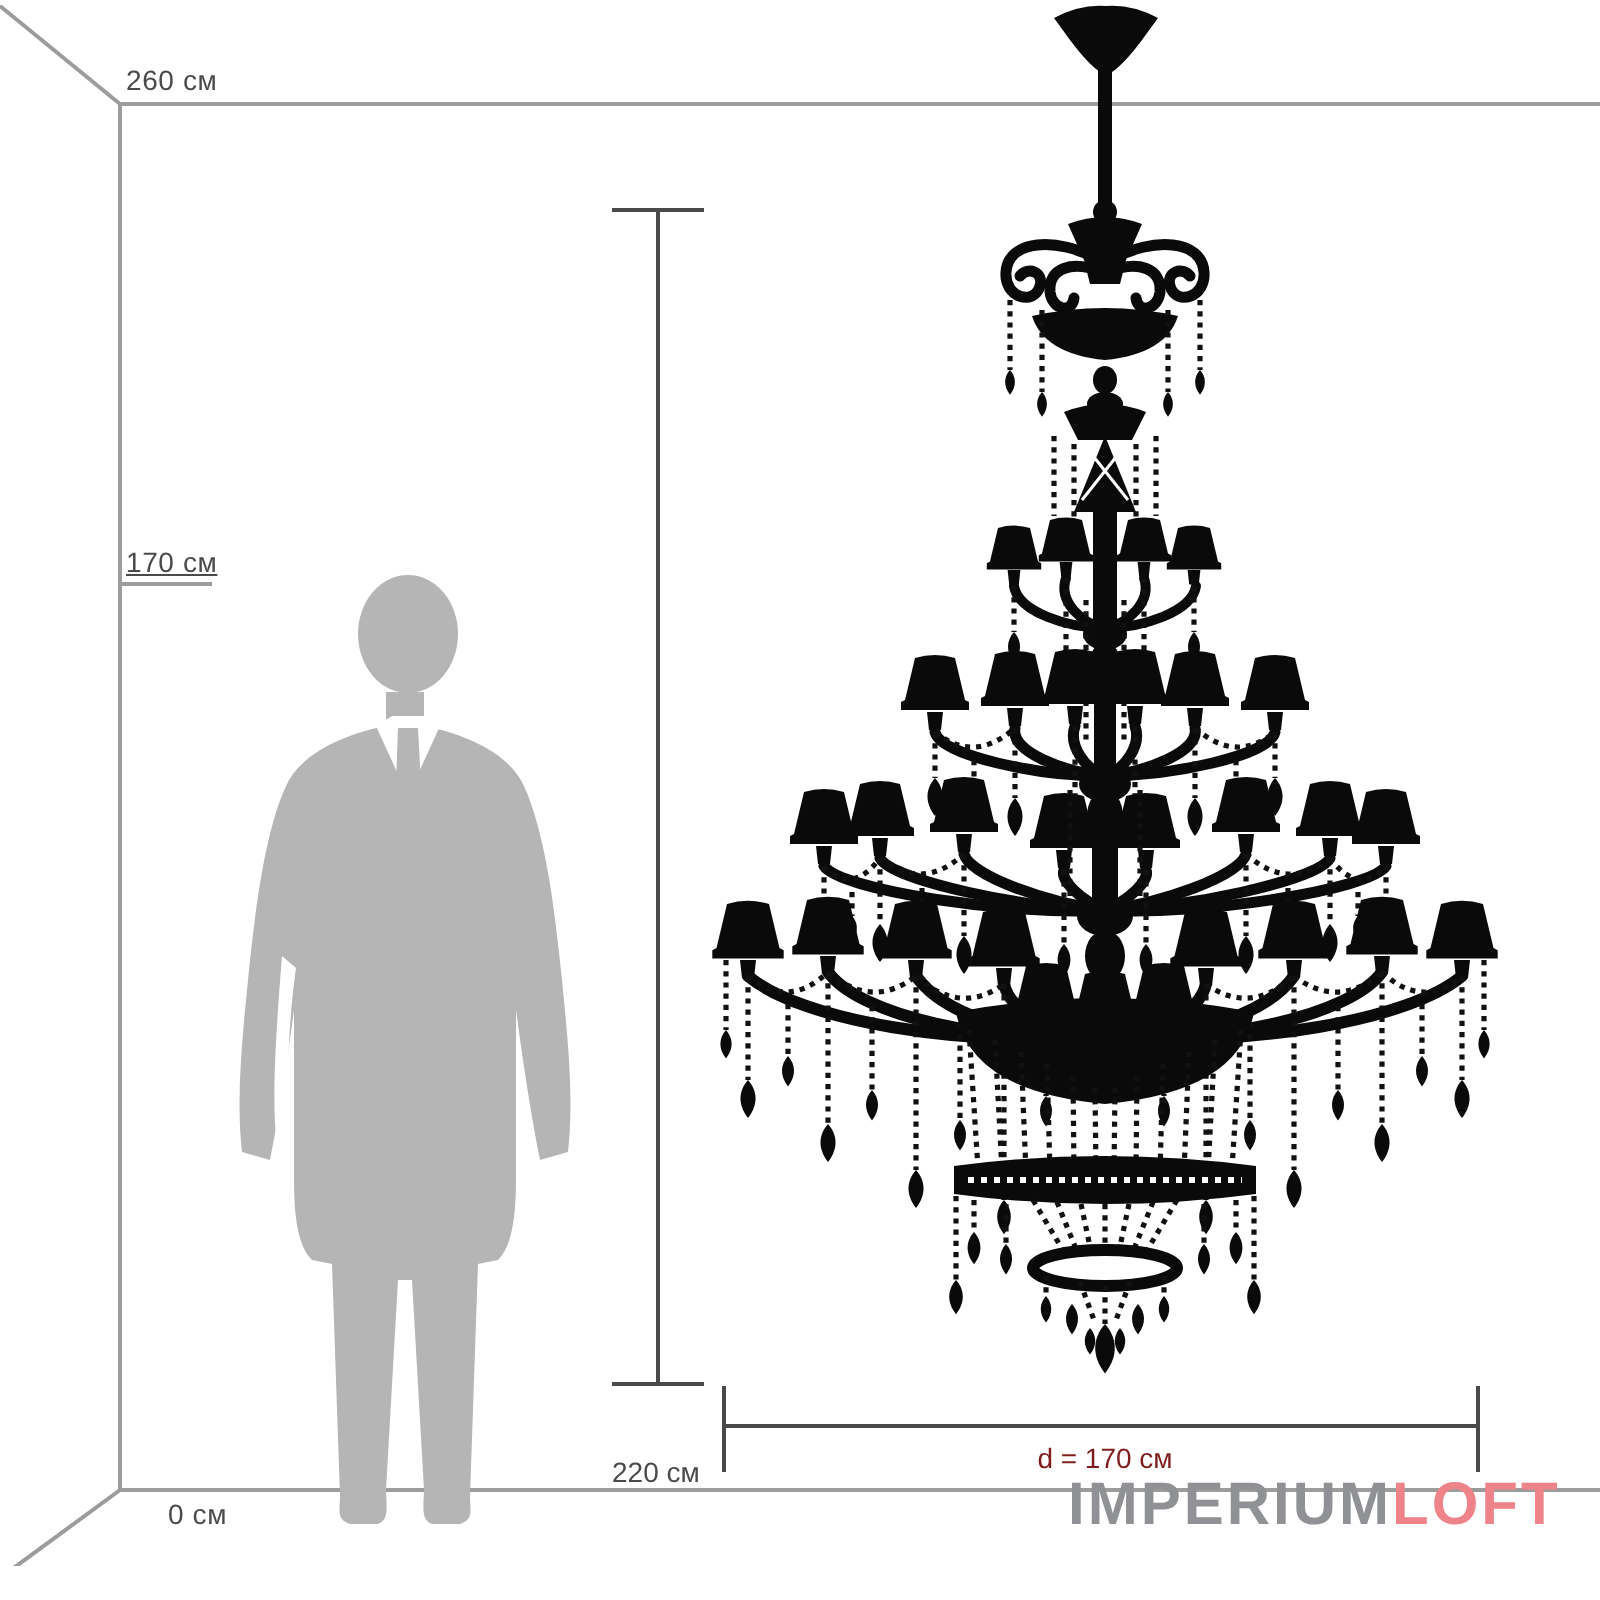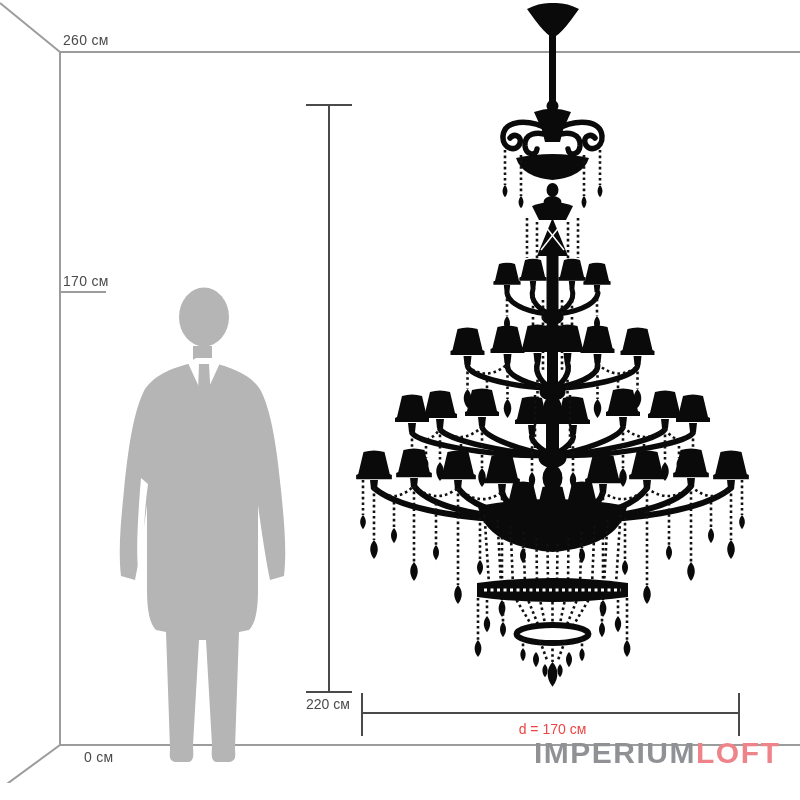--- a/index.html
+++ b/index.html
@@ -1,21 +1,21 @@
 <!DOCTYPE html>
 <html><head>
 <meta charset="utf-8">
 <style>
   html,body{margin:0;padding:0;background:#fff;}
   body{font-family:"Liberation Sans",sans-serif;}
   .stage{position:relative;width:800px;height:783px;background:#fff;overflow:hidden;}
   .stage svg{position:absolute;left:0;top:0;}
   .lbl{position:absolute;font-size:14px;color:#4a4a4a;white-space:nowrap;letter-spacing:.3px;}
   .dim-lbl{position:absolute;font-size:14px;color:#4a4a4a;white-space:nowrap;}
-  .dia-lbl{position:absolute;left:470px;top:721px;width:165px;text-align:center;font-size:14px;color:#ef4444;white-space:nowrap;}
+  .dia-lbl{position:absolute;left:470px;top:721px;width:165px;text-align:center;font-size:14px;color:#7f1d1d;white-space:nowrap;}
   .logo{position:absolute;left:534px;top:736px;font-size:30px;font-weight:700;letter-spacing:1.5px;white-space:nowrap;}
   .logo .g{color:#8f9194;}
   .logo .r{color:#ee848a;}
 </style>
 </head>
 <body>
 
 <div class="stage">
 
 <svg width="800" height="800" viewBox="0 0 800 800">
@@ -383,22 +383,22 @@
     <line x1="306" y1="692" x2="352" y2="692"></line>
   </g>
   <g stroke="#4a4a4a" stroke-width="2" fill="none">
     <line x1="362" y1="713" x2="739" y2="713"></line>
     <line x1="362" y1="693" x2="362" y2="736"></line>
     <line x1="739" y1="693" x2="739" y2="736"></line>
   </g>
 </svg>
 
 <div class="lbl" style="left:63px;top:32px;">260 см</div>
-<div class="lbl" style="left:63px;top:273px;">170 см</div>
+<div class="lbl" style="left:63px;top:273px;text-decoration:underline;">170 см</div>
 <div class="lbl" style="left:62px;top:749px;margin-left:22px;">0 см</div>
-<div class="dim-lbl" style="left:306px;top:696px;">220 см</div>
+<div class="dim-lbl" style="left:306px;top:728px;">220 см</div>
 <div class="dia-lbl">d = 170 см</div>
 
 <div class="logo">
   <span class="g">IMPERIUM</span><span class="r">LOFT</span>
 </div>
 
 </div>
 
 </body></html>

